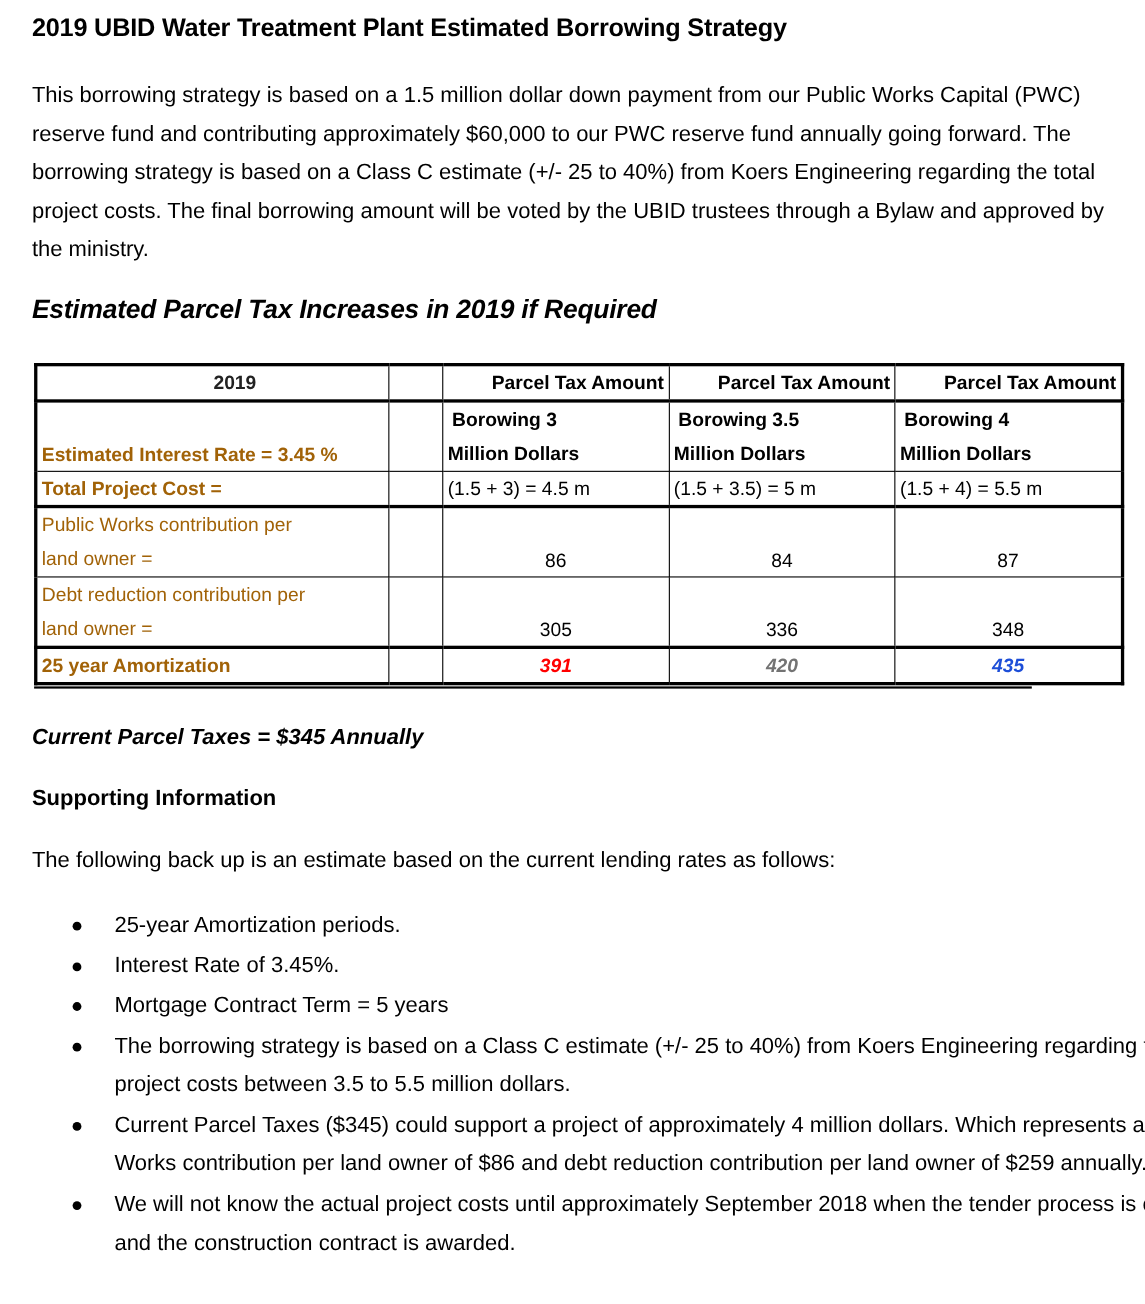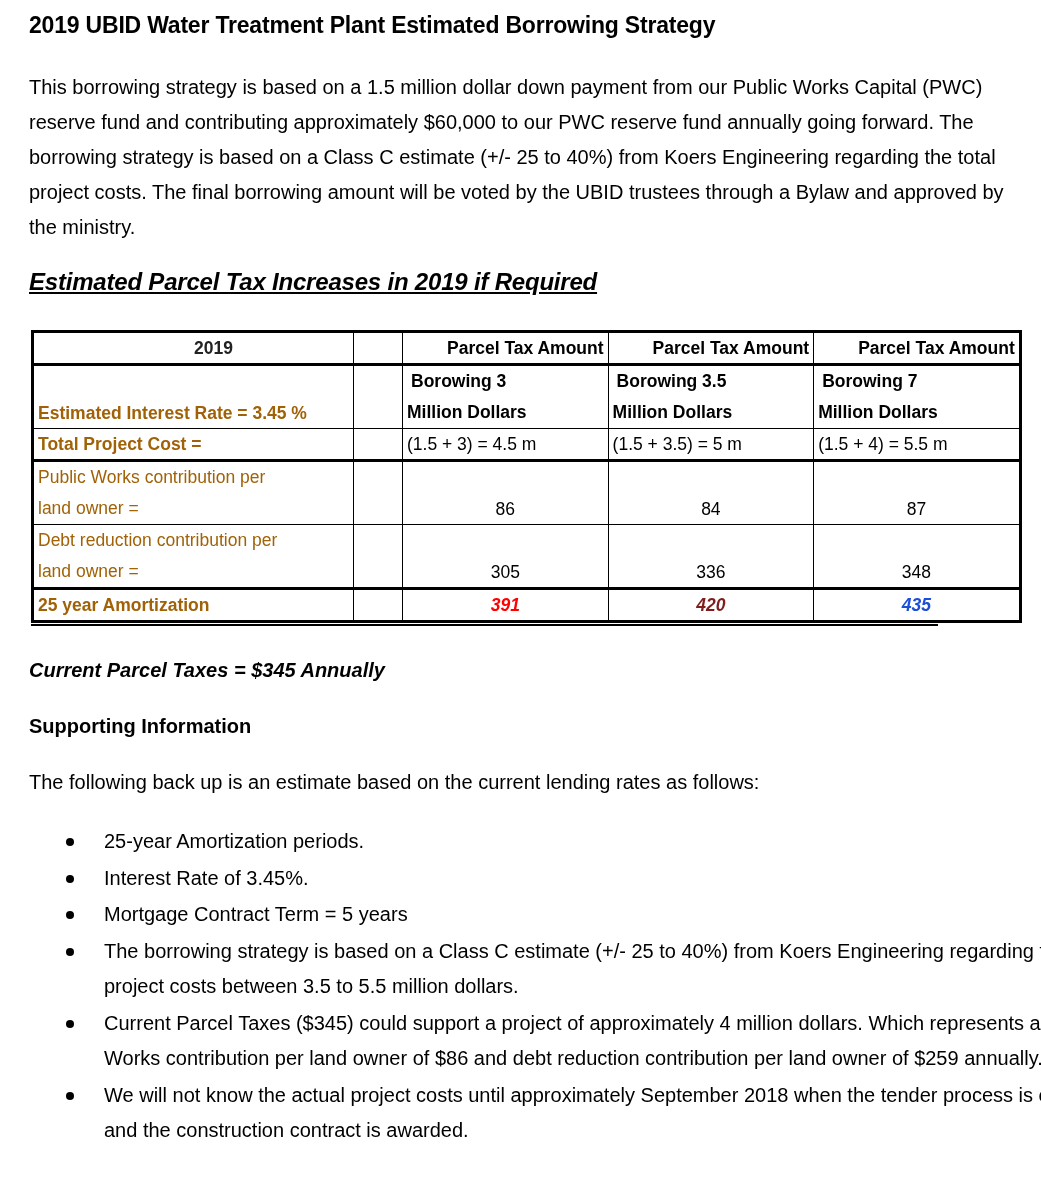--- a/index.html
+++ b/index.html
@@ -10,21 +10,21 @@
   .title {
     position: absolute; left: 29px; top: 12px;
     font-size: 23px; font-weight: bold; letter-spacing: -0.2px;
   }
   .intro {
     position: absolute; left: 29px; top: 70px; width: 975px;
     font-size: 20px; line-height: 35px;
   }
   .subhead {
     position: absolute; left: 29px; top: 268px;
-    font-size: 24px; font-weight: bold; font-style: italic; text-decoration: underline;
+    font-size: 24px; font-weight: bold; font-style: italic; 
     letter-spacing: -0.2px;
   }
   
   .tbl {
     position: absolute; left: 31px; top: 330px;
     border-collapse: collapse; font-size: 17.5px; table-layout: fixed;
   }
   .tbl td { border: 1.5px solid #000; padding: 0 4px; vertical-align: bottom; line-height: 30px; white-space: nowrap; }
   .tbl col.c0 { width: 321px; }
   .tbl col.c1 { width: 17px; }
@@ -97,21 +97,21 @@
     <td></td>
     <td class="bold two-line">
       <div style="padding-left:4px">Borowing 3</div>
       <div>Million Dollars</div>
     </td>
     <td class="bold two-line">
       <div style="padding-left:4px">Borowing 3.5</div>
       <div>Million Dollars</div>
     </td>
     <td class="bold two-line right-thick">
-      <div style="padding-left:4px">Borowing 7</div>
+      <div style="padding-left:4px">Borowing 4</div>
       <div>Million Dollars</div>
     </td>
   </tr>
   <tr class="thick-bottom">
     <td class="bold label left-thick">Total Project Cost =</td>
     <td></td>
     <td>(1.5 + 3) = 4.5 m</td>
     <td>(1.5 + 3.5) = 5 m</td>
     <td class="right-thick">(1.5 + 4) = 5.5 m</td>
   </tr>
@@ -132,21 +132,21 @@
     </td>
     <td></td>
     <td class="num">305</td>
     <td class="num">336</td>
     <td class="num right-thick">348</td>
   </tr>
   <tr class="thick-bottom">
     <td class="bold label left-thick">25 year Amortization</td>
     <td></td>
     <td class="red" style="color: rgb(255, 0, 0);">391</td>
-    <td class="red" style="color: #7f1d1d;">420</td>
+    <td class="red" style="color: #737373;">420</td>
     <td class="red right-thick" style="color: #1d4ed8;">435</td>
   </tr>
 </tbody>
   </table>
 <div class="dbl-line"></div>
 
 <div class="current">Current Parcel Taxes = $345 Annually</div>
 <div class="support">Supporting Information</div>
 <div class="backup">The following back up is an estimate based on the current lending rates as follows:</div>
 

